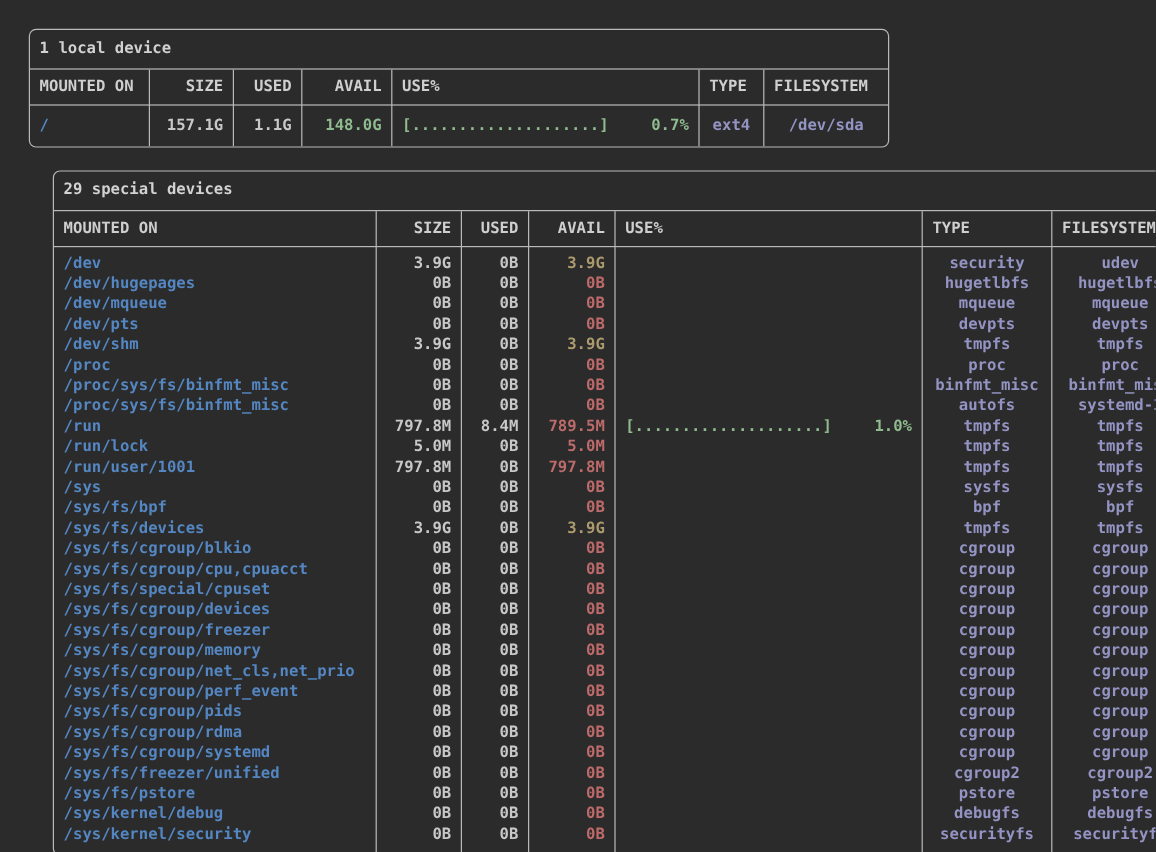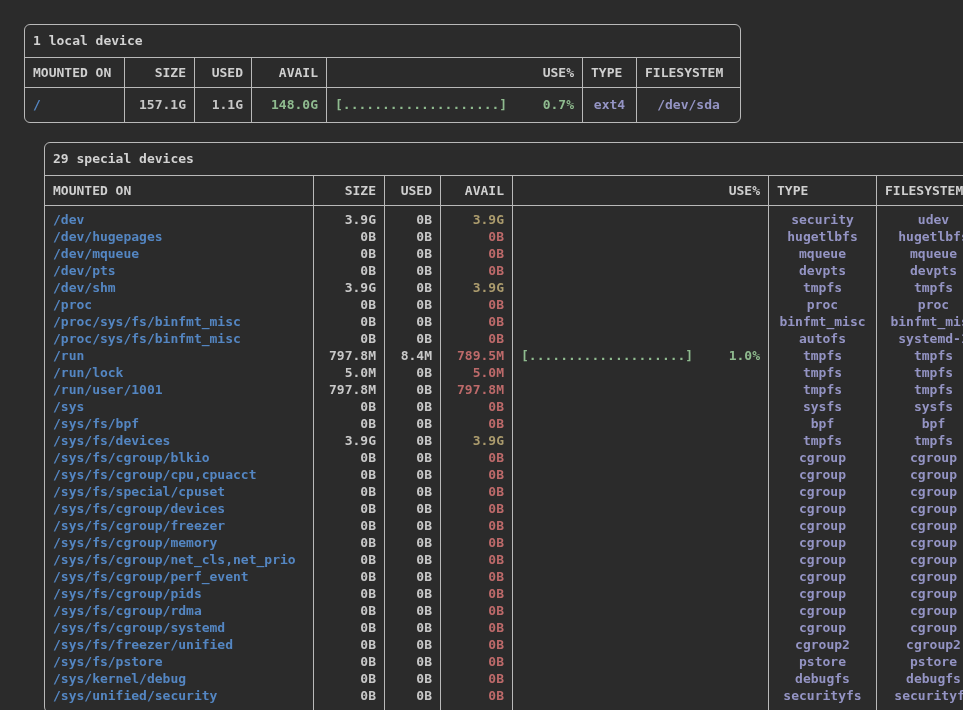--- a/index.html
+++ b/index.html
@@ -43,21 +43,21 @@
   .duf-local .duf-row{height:34px;align-items:center;line-height:34px;}
   .td{padding:0 8px;white-space:pre;overflow:hidden;}
   .td.mount{color:var(--blue);text-align:left;}
   .td.num{text-align:right;color:#c8c8c8;}
   .td.num.green{color:var(--green);}
   .td.num.yellow{color:var(--yellow);}
   .td.num.red{color:var(--red);}
   .td.usage{display:flex;justify-content:space-between;color:var(--green);}
   .td.lav{color:var(--lav);text-align:center;}
   .th.num{text-align:right;}
-  .th.usage{text-align:right;}
+  .th.usage{text-align:left;}
   .bar,.pct{color:var(--green);white-space:pre;}
 </style>
 </head>
 <body>
 
 <div class="page">
 
   <section class="duf duf-local">
     <div class="duf-title">1 local device</div>
     <div class="lines-local">
@@ -343,21 +343,21 @@
           <div class="duf-row cols-special">
             <div class="td mount">/sys/kernel/debug</div>
             <div class="td num">0B</div>
             <div class="td num">0B</div>
             <div class="td num red">0B</div>
             <div class="td usage"></div>
             <div class="td lav">debugfs</div>
             <div class="td lav">debugfs</div>
           </div>
           <div class="duf-row cols-special">
-            <div class="td mount">/sys/unified/security</div>
+            <div class="td mount">/sys/kernel/security</div>
             <div class="td num">0B</div>
             <div class="td num">0B</div>
             <div class="td num red">0B</div>
             <div class="td usage"></div>
             <div class="td lav">securityfs</div>
             <div class="td lav">securityfs</div>
           </div>
         </div>
     </div>
   </section>

